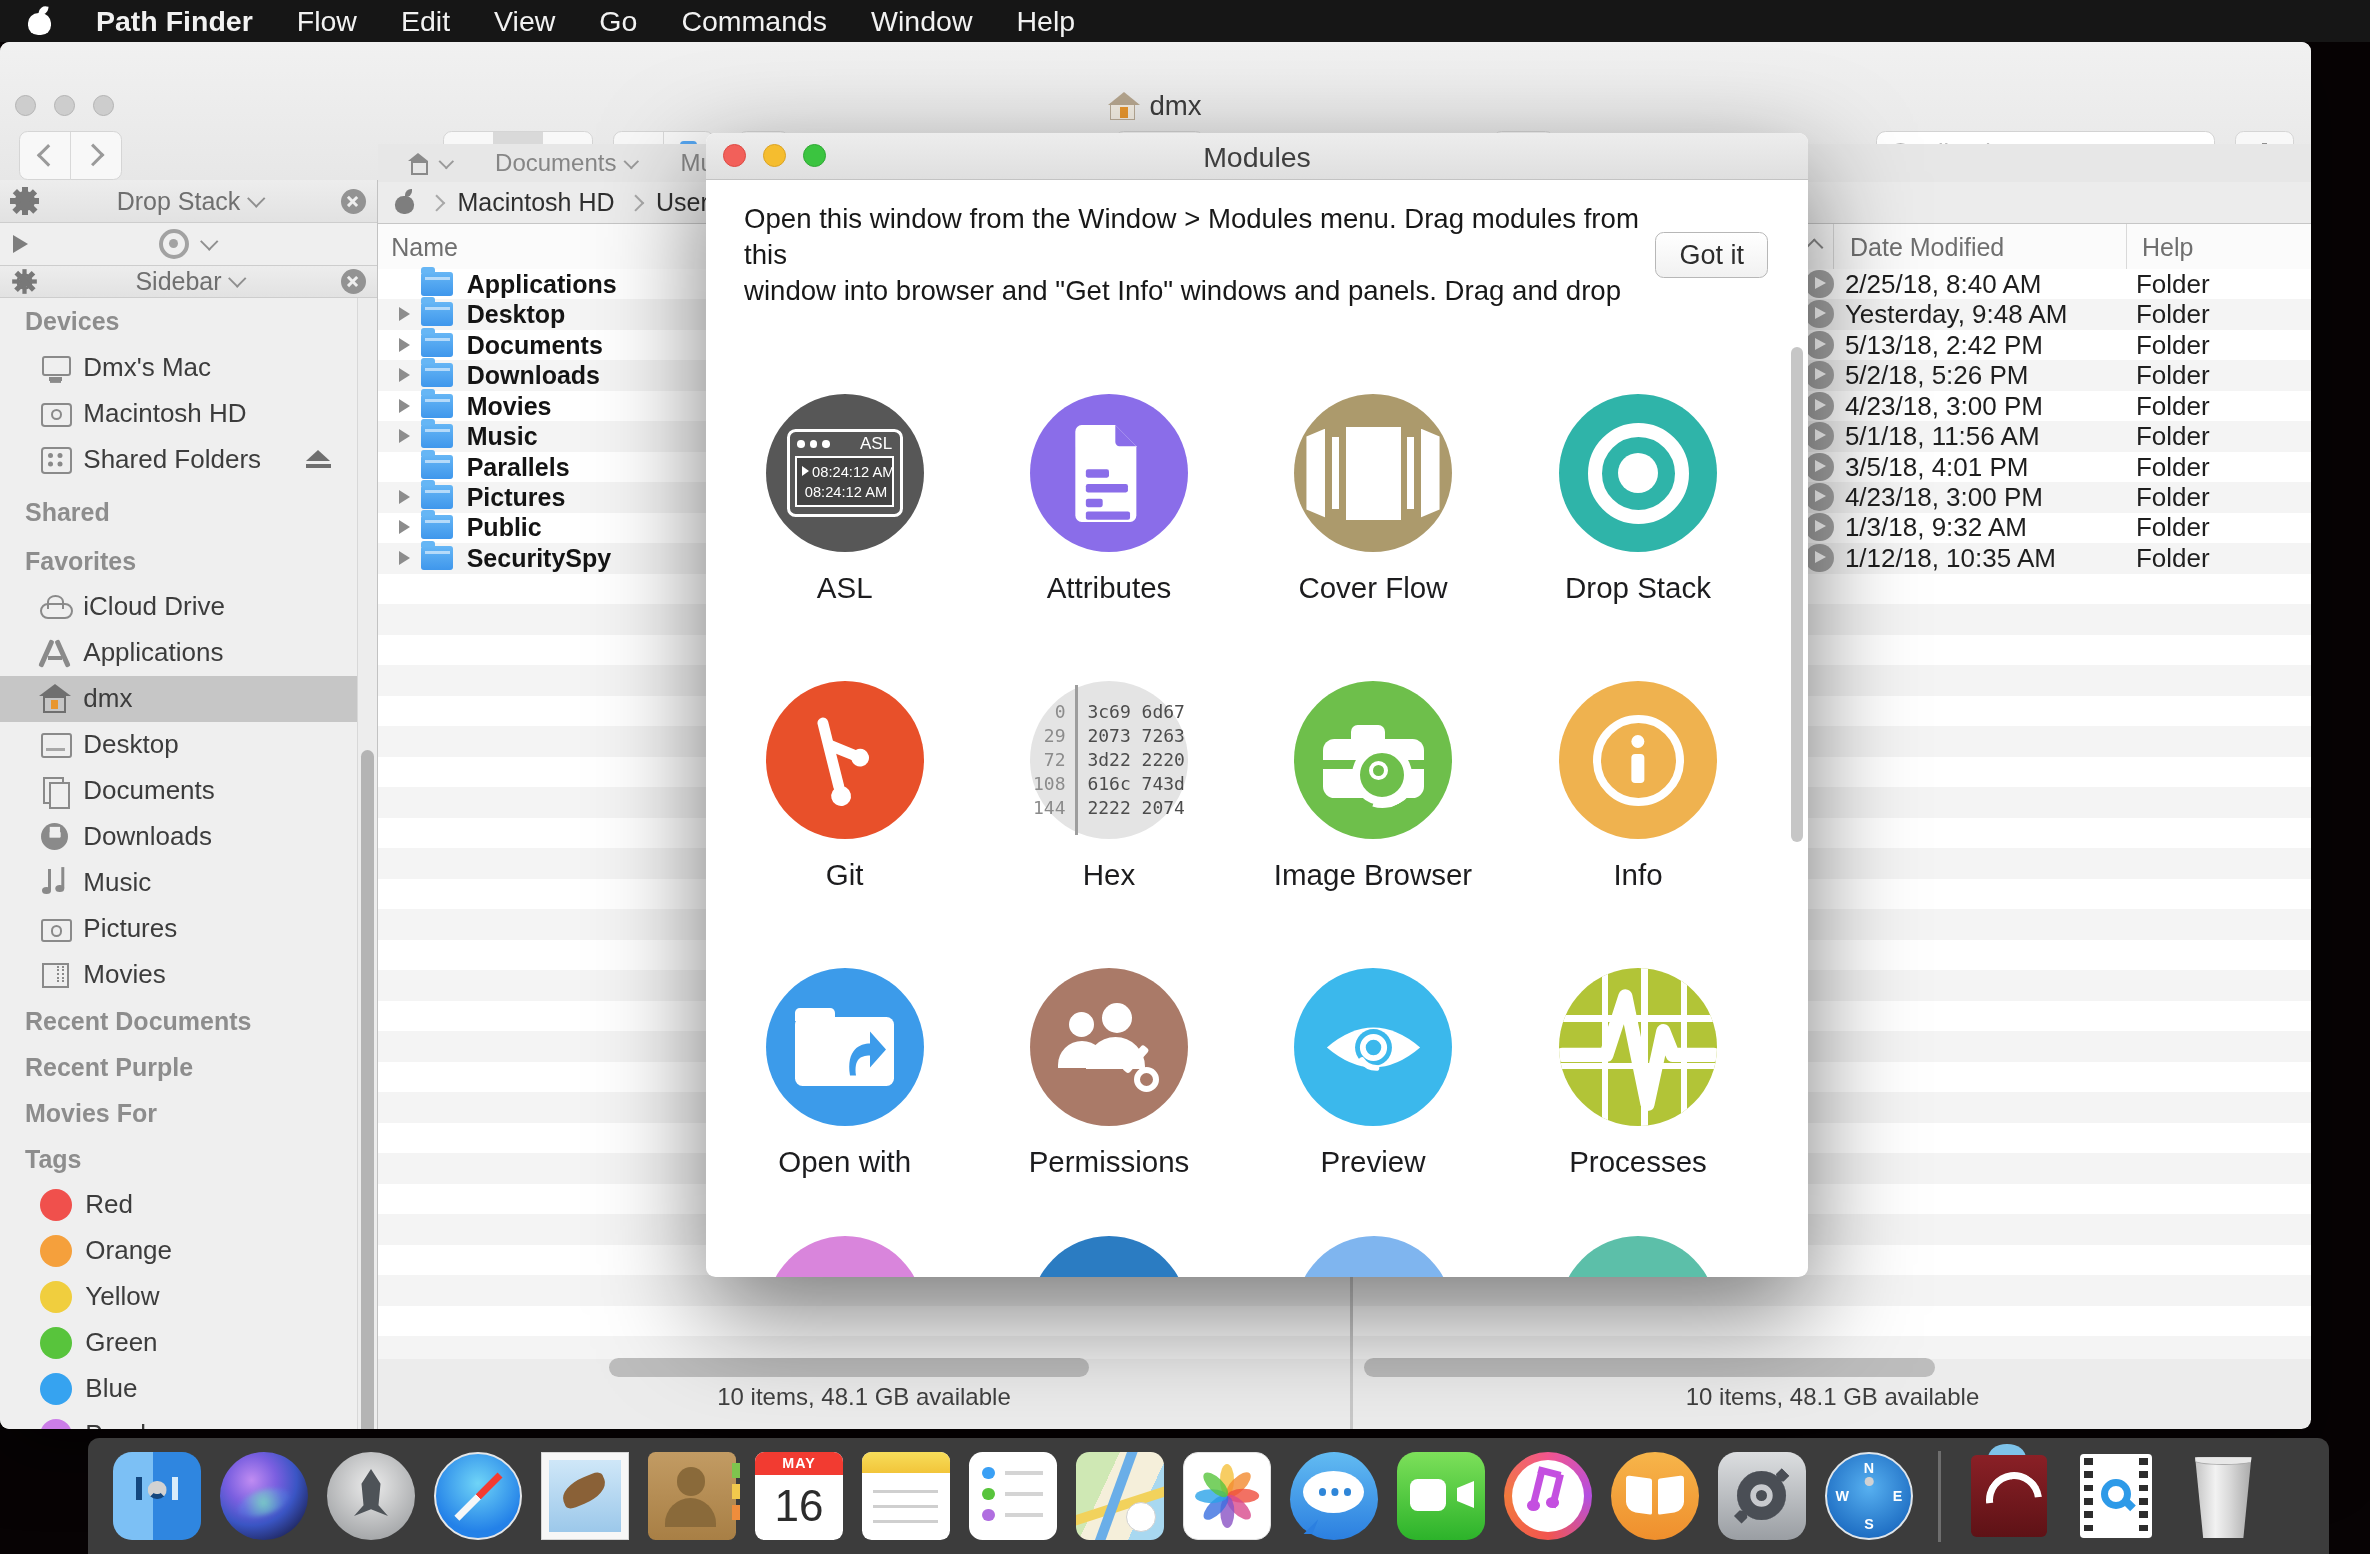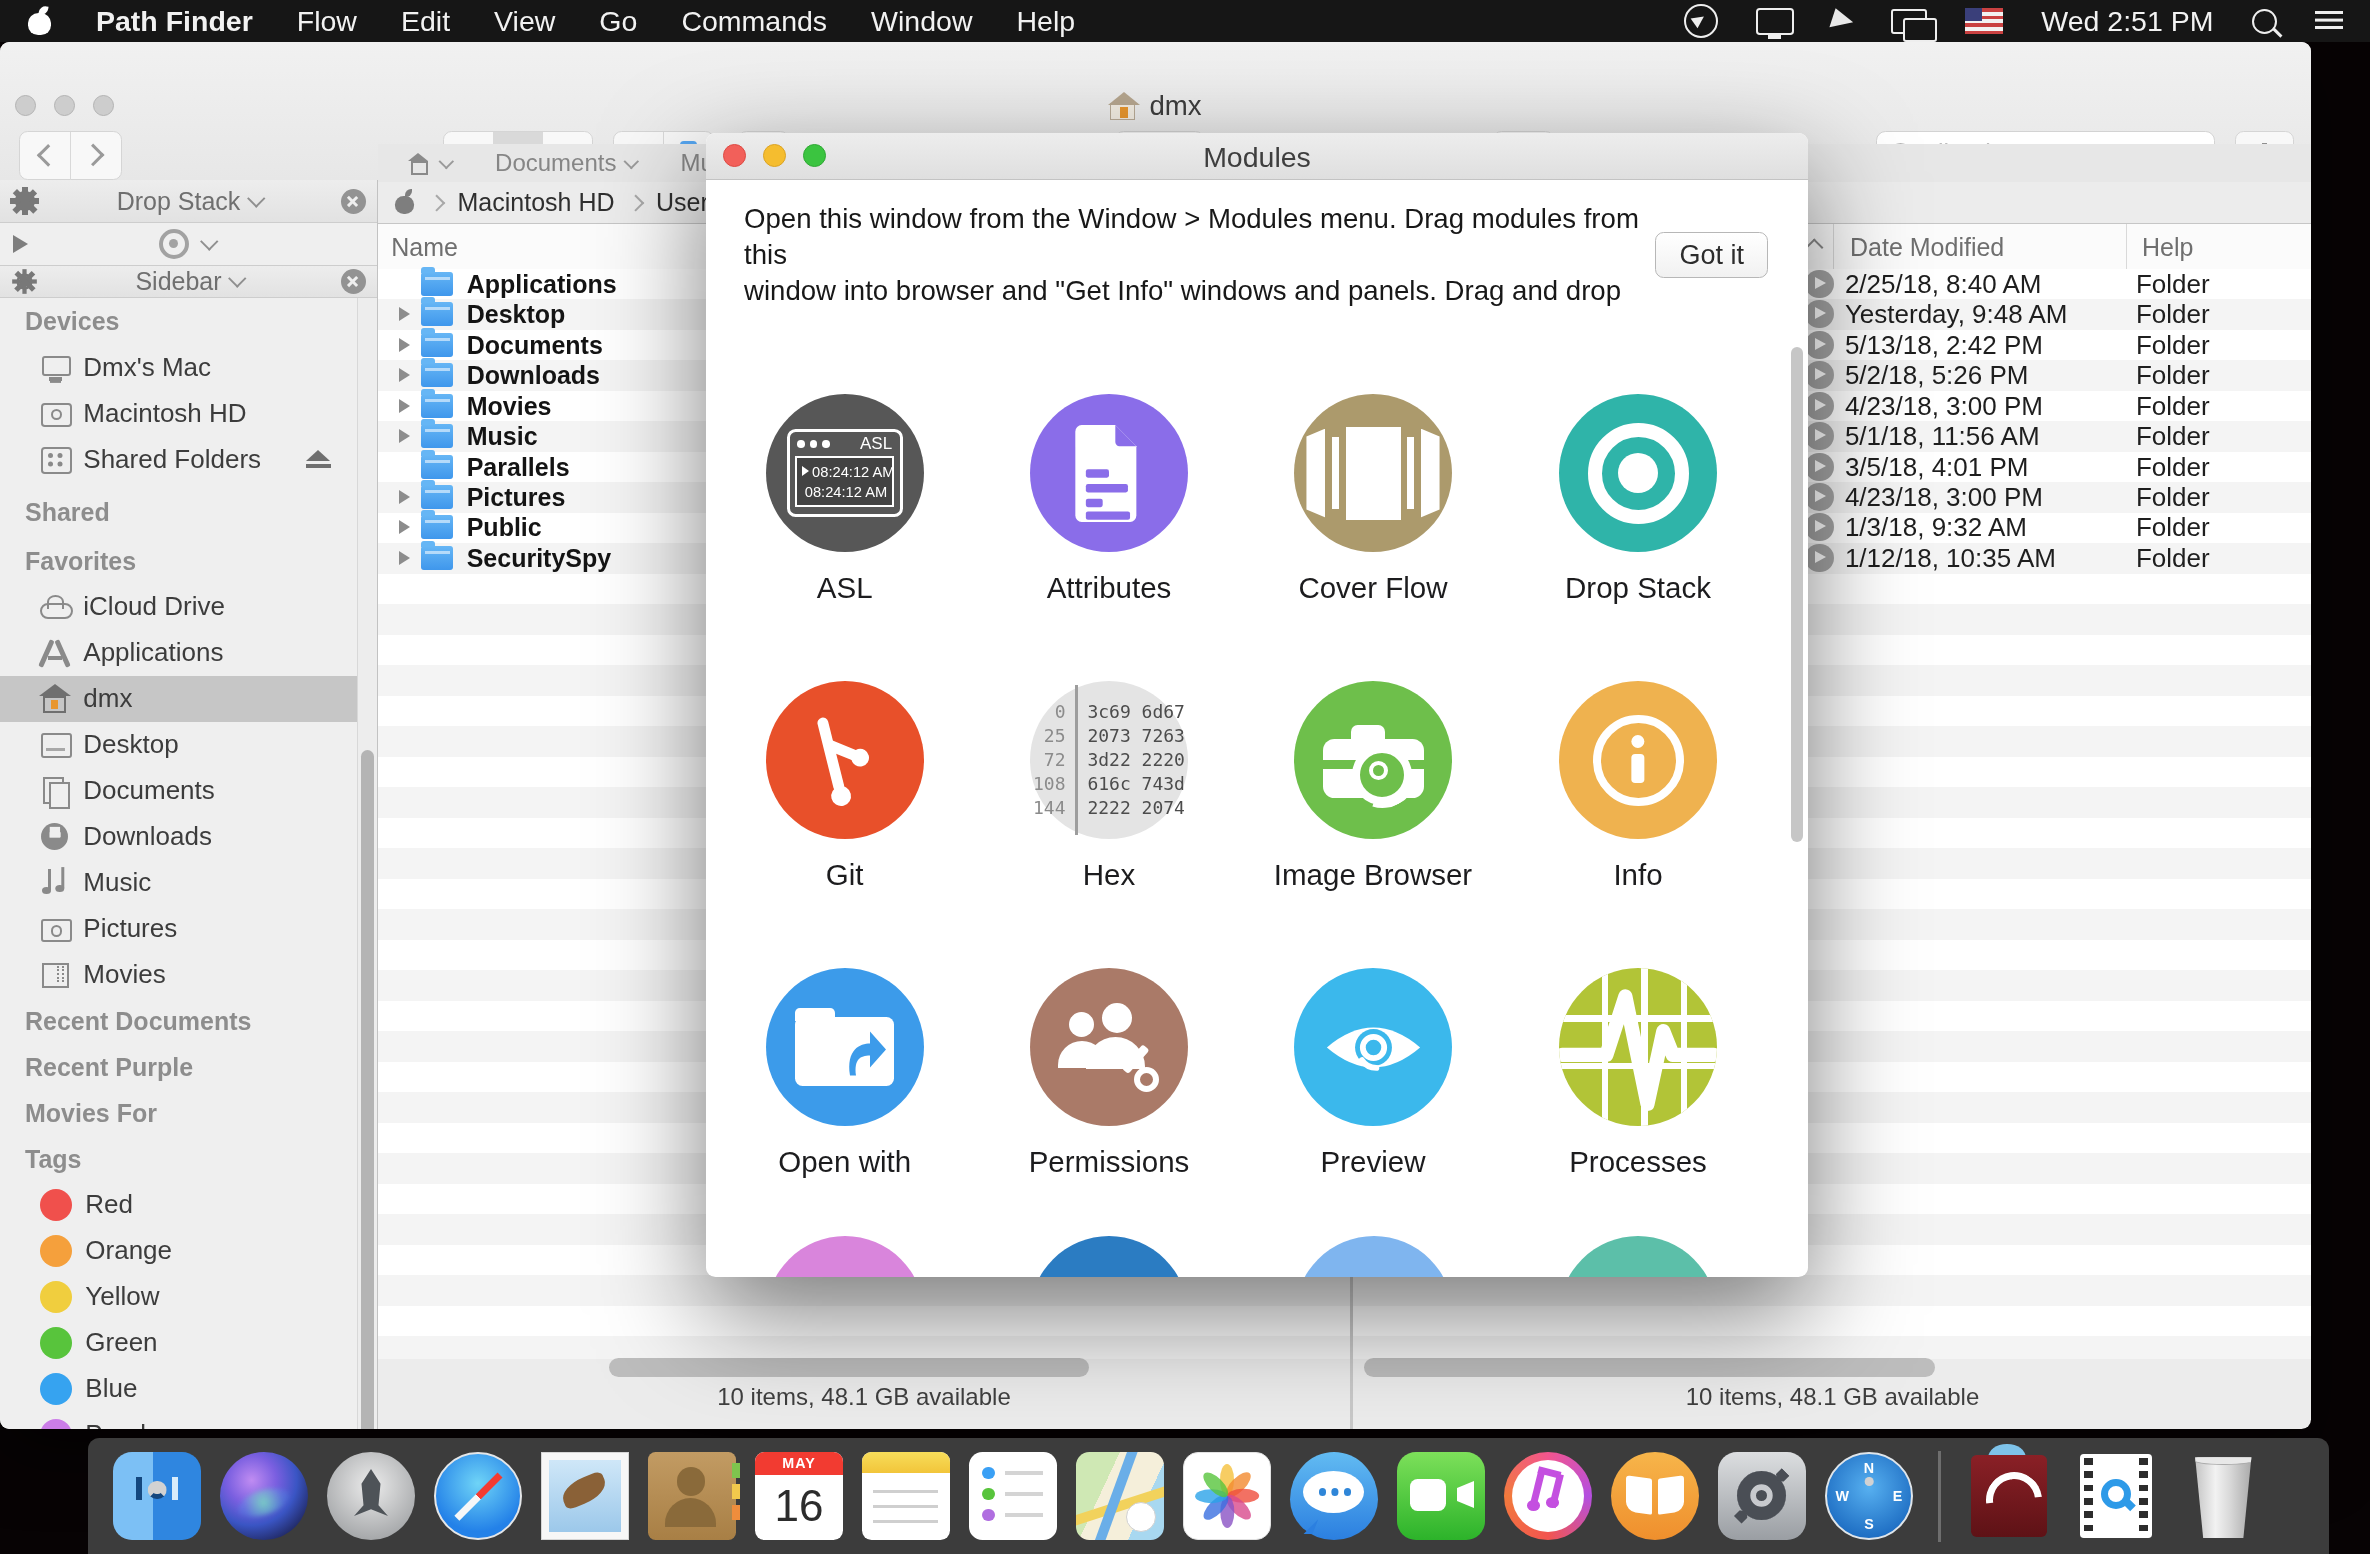--- a/index.html
+++ b/index.html
@@ -359,30 +359,20 @@
   <div id="menubar">
     <span class="mb-apple"></span>
     <span class="mb-app">Path Finder</span>
     <span class="mb-item">Flow</span>
     <span class="mb-item">Edit</span>
     <span class="mb-item">View</span>
     <span class="mb-item">Go</span>
     <span class="mb-item">Commands</span>
     <span class="mb-item">Window</span>
     <span class="mb-item">Help</span>
-    <span id="mb-right">
-      <span class="st-ico ico-loc"></span>
-      <span class="st-ico ico-disp"></span>
-      <span class="st-ico ico-spray"></span>
-      <span class="st-ico ico-dual"></span>
-      <span class="st-ico ico-flag"></span>
-      <span class="mb-clock">Wed 2:51 PM</span>
-      <span class="st-ico ico-search"></span>
-      <span class="st-ico ico-lines"></span>
-    </span>
   </div>
 
   <div id="window">
     <div id="titlebar">
       <span class="tl" style="left:15px"></span>
       <span class="tl" style="left:54px"></span>
       <span class="tl" style="left:93px"></span>
       <div class="wtitle">
         <span class="homeico">
             <span class="homedoor"></span>
@@ -773,21 +763,21 @@
           </g>
         </svg>
       </div>
       <div class="mlabel">Git</div>
     </div>
     <div class="mcell" style="left:271px;top:548px">
       <div class="mcircle" style="background: rgb(228, 228, 228);">
         <div class="i-hex">
           <div class="off">
             <span>0</span>
-              <span>25</span>
+              <span>29</span>
               <span>72</span>
               <span>108</span>
               <span>144</span>
           </div>
           <div class="bar"></div>
           <div class="val">
             <span>3c69 6d67</span>
               <span>2073 7263</span>
               <span>3d22 2220</span>
               <span>616c 743d</span>

